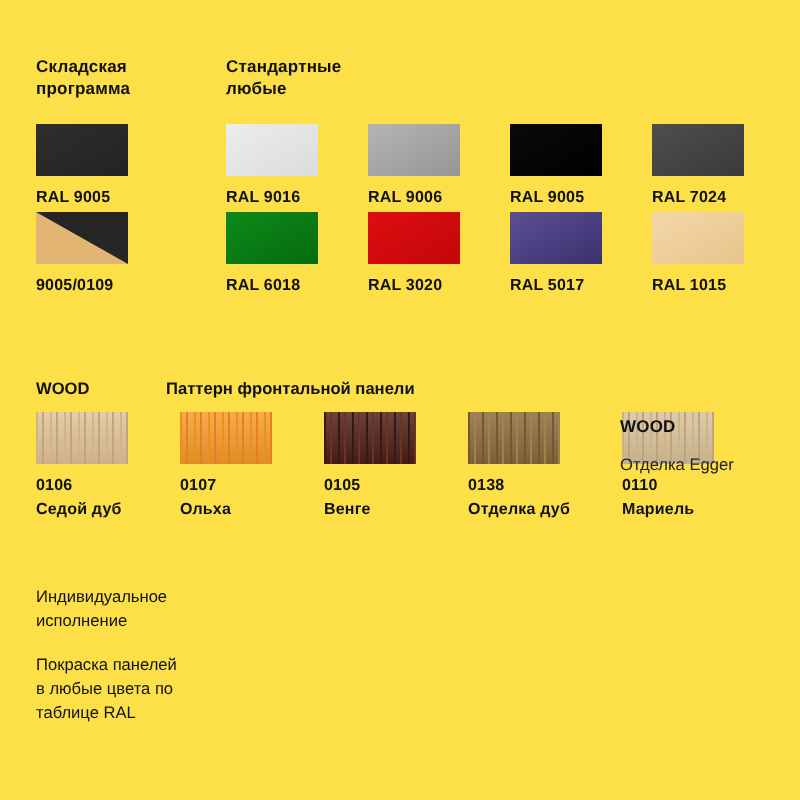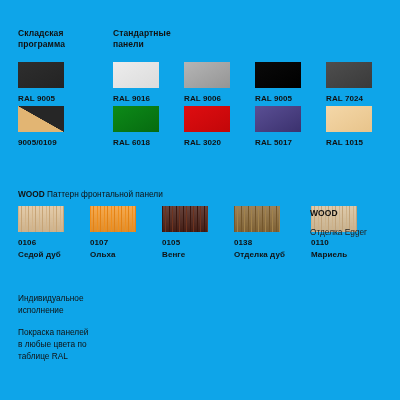--- a/index.html
+++ b/index.html
@@ -13,21 +13,21 @@
     position: relative;
     overflow: hidden;
     font-family: "Liberation Sans", sans-serif;
     color: #1a1a1a;
     -webkit-font-smoothing: antialiased;
   }
 
   .page {
     position: absolute;
     inset: 0;
-    background: #0ea5e9;
+    background: #fde047;
   }
 
   
   .hdr {
     font-size: 8.5px;
     font-weight: bold;
     line-height: 11px;
     letter-spacing: 0.1px;
     color: #111111;
     white-space: pre-line;
@@ -79,34 +79,34 @@
   }
 
   
   .mixed-line {
     font-size: 8.3px;
     line-height: 11px;
     color: #111111;
     white-space: nowrap;
   }
   .mixed-line b { font-weight: bold; }
-  .mixed-line span.rest { font-weight: normal; }
+  .mixed-line span.rest { font-weight: bold; padding-left: 36px; }
 
   .col { display: flex; flex-direction: column; }
 </style>
 </head>
 <body>
 
 <div class="page">
 
   <div class="abs hdr" style="left:18px; top:28px;">Складская
 программа</div>
 
   <div class="abs hdr" style="left:113px; top:28px;">Стандартные
-панели</div>
+любые</div>
 
   <div class="abs" style="left:18px; top:62px;">
     <div class="swatch" id="sw-stock-0" style="background: linear-gradient(150deg, rgb(46, 46, 46) 0%, rgb(35, 35, 35) 100%);"></div>
     <div class="swatch-label" style="margin-top:6px;">RAL 9005</div>
   </div>
 
   <div class="abs" style="left:18px; top:106px;">
     <div class="swatch" id="sw-stock-1" style="background: linear-gradient(to right top, rgb(226, 181, 115) 0%, rgb(226, 181, 115) 49.5%, rgb(38, 38, 38) 50.5%, rgb(38, 38, 38) 100%);"></div>
     <div class="swatch-label" style="margin-top:6px;">9005/0109</div>
   </div>

